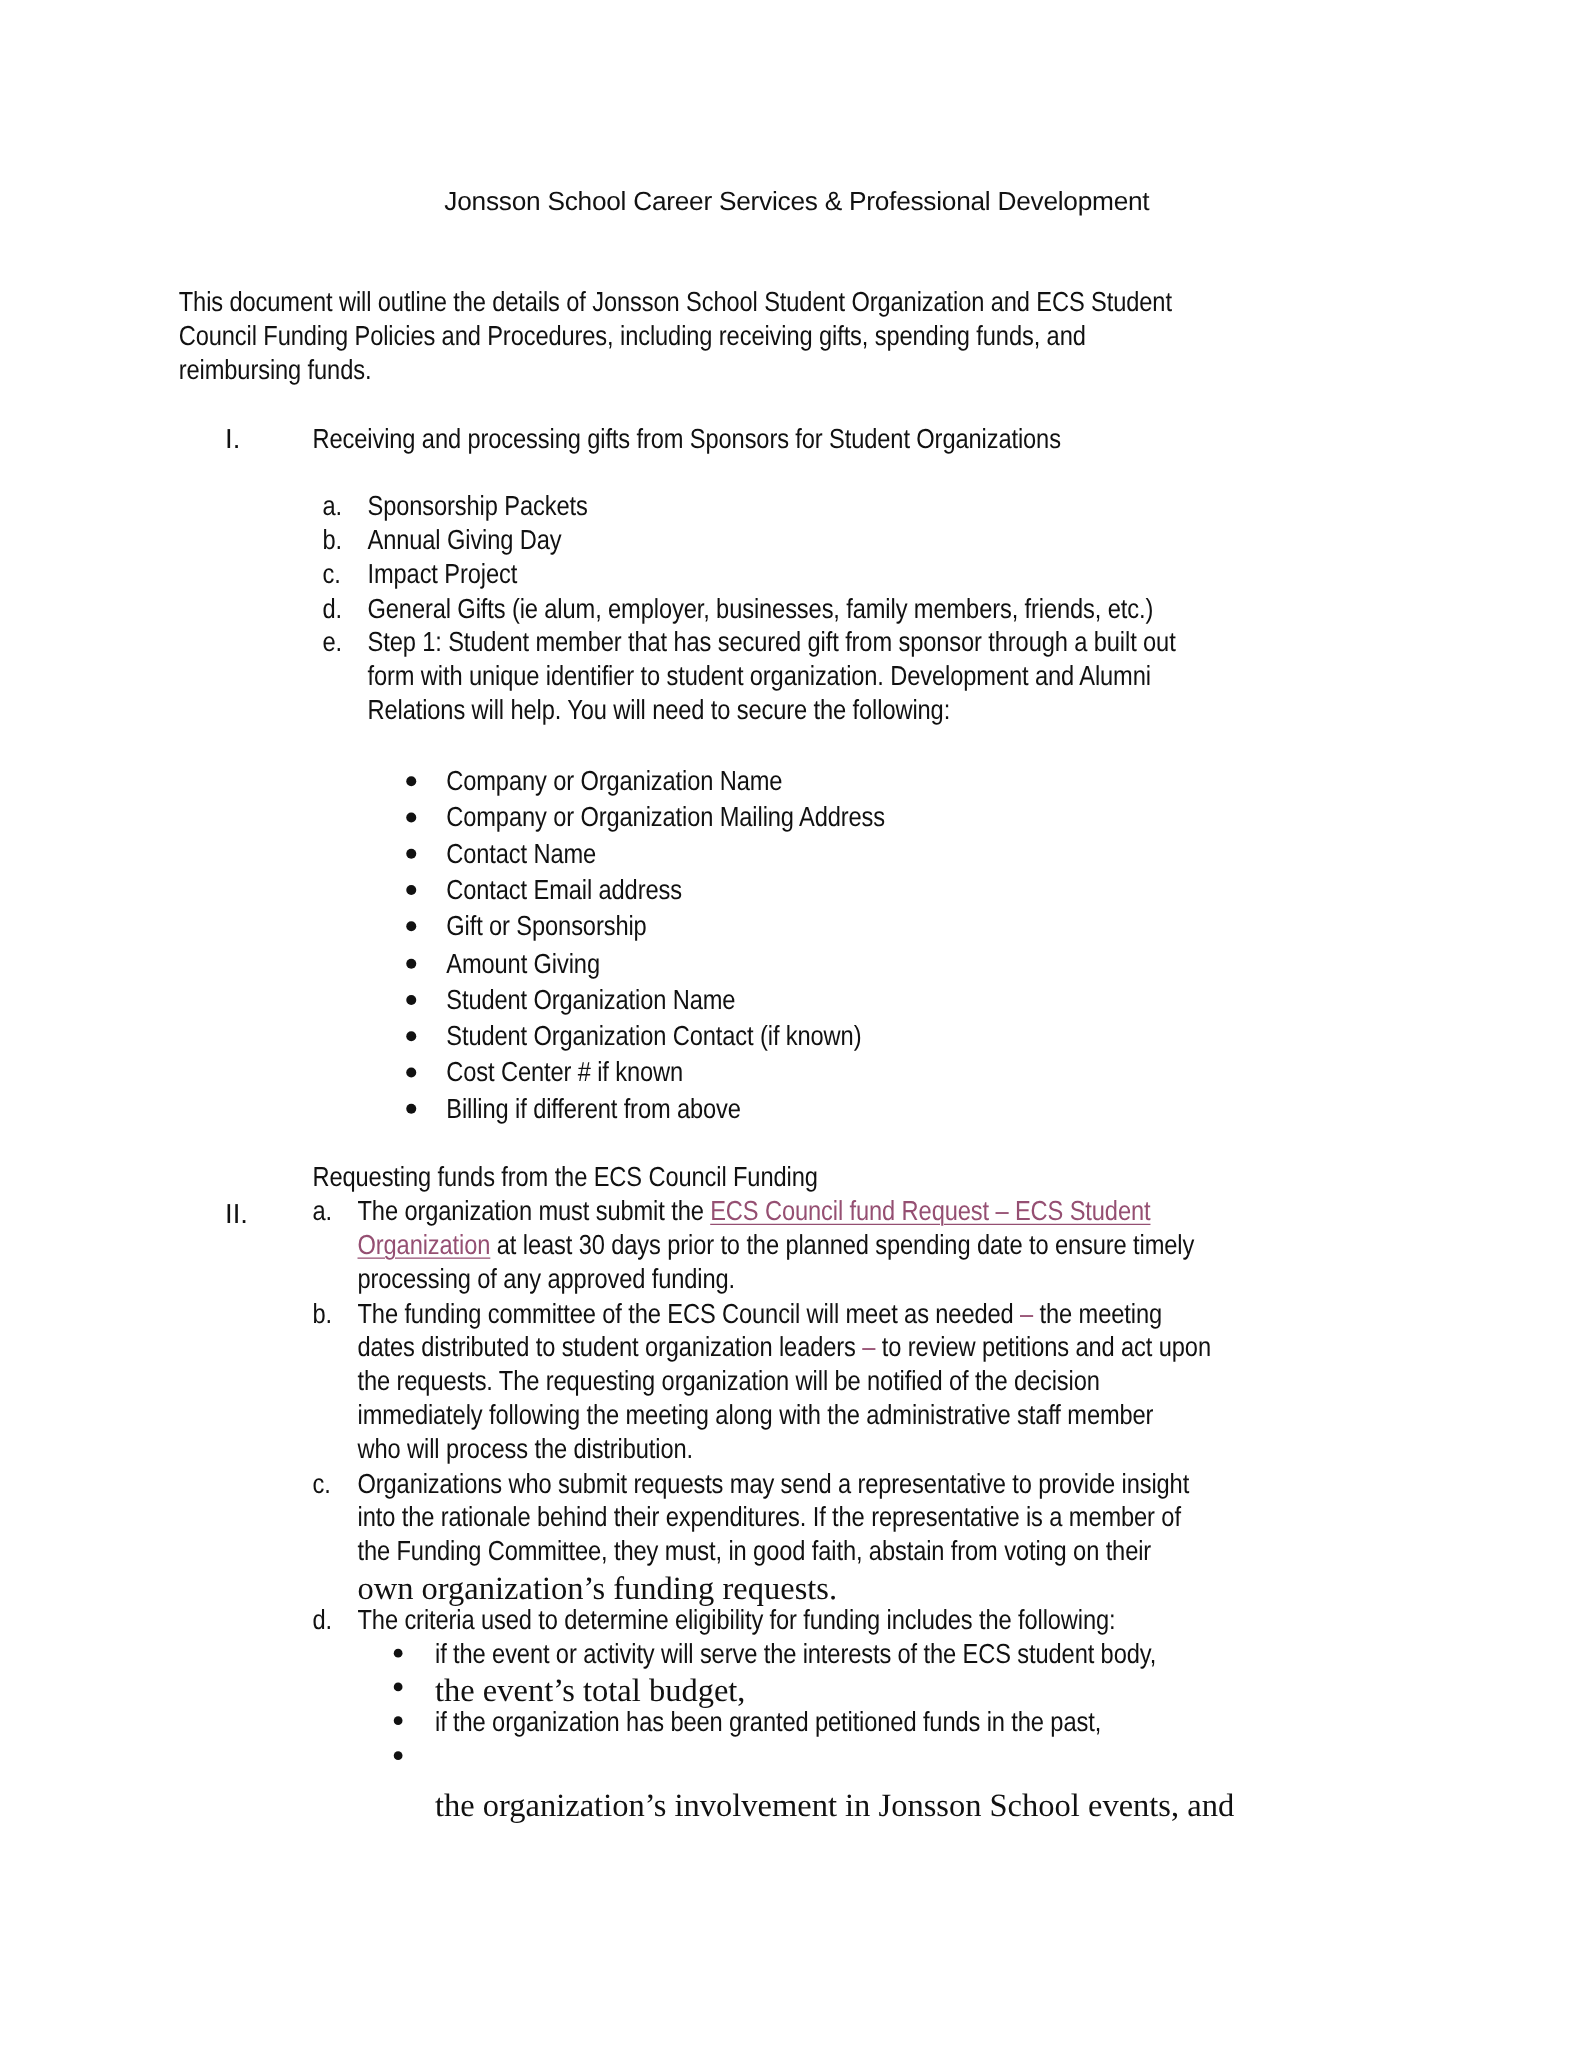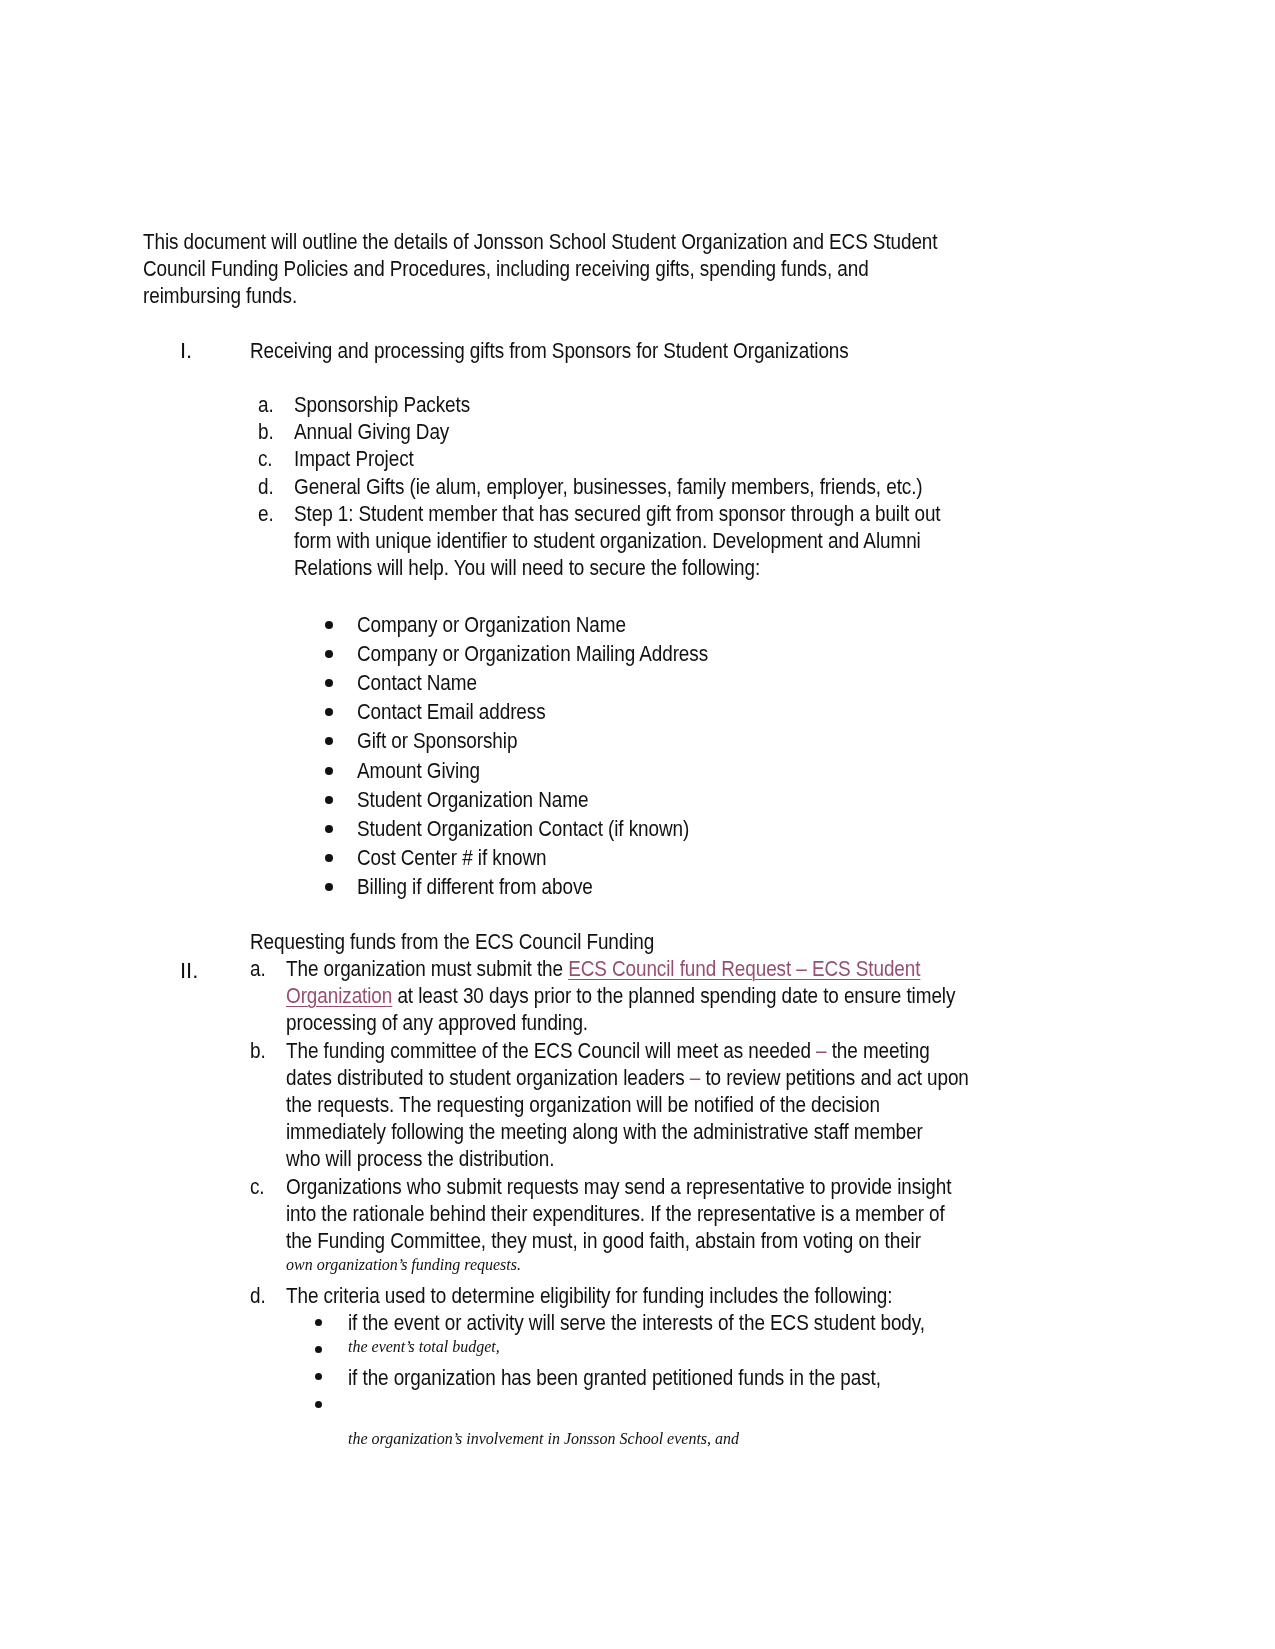--- a/index.html
+++ b/index.html
@@ -3,30 +3,31 @@
 <meta charset="utf-8">
 <style>
   html, body { margin: 0; padding: 0; background: #ffffff; }
   body { width: 1275px; height: 1649px; position: relative; overflow: hidden;
          font-family: "Liberation Sans", sans-serif; color: #111; }
   .page { position: absolute; left: 0; top: 0; width: 1275px; height: 1649px; background: #fff; }
   .abs { position: absolute; white-space: nowrap; }
   .title { left: 0; width: 1275px; text-align: center; font-size: 21px; letter-spacing: -0.2px; }
   .narrow { font-size: 22px; transform-origin: left top; transform: scaleX(0.86); letter-spacing: -0.1px; }
   .roman { font-size: 22px; }
-  .serif { font-family: "Liberation Serif", serif; font-size: 16px; font-style: italic; }
+  .serif { font-family: "Liberation Serif", serif; font-size: 26px; }
   .bullet { width: 8px; height: 8px; border-radius: 50%; background: #111; position: absolute; }
   .link { color: #954f72; text-decoration: underline; text-decoration-thickness: 1px; text-underline-offset: 3px; }
   .dash { color: #954f72; }
 </style>
 </head>
 <body>
 
 <div class="page">
 
+  <div class="abs title" style="top:150px;">Jonsson School Career Services &amp; Professional Development</div>
 
   <div class="abs narrow" style="left:143px; top:229px;">This document will outline the details of Jonsson School Student Organization and ECS Student</div>
   <div class="abs narrow" style="left:143px; top:256px;">Council Funding Policies and Procedures, including receiving gifts, spending funds, and</div>
   <div class="abs narrow" style="left:143px; top:283px;">reimbursing funds.</div>
 
   <div class="abs roman" style="left:180px; top:338px;">I.</div>
   <div class="abs narrow" style="left:250px; top:338px;">Receiving and processing gifts from Sponsors for Student Organizations</div>
 
   <div class="abs narrow" style="left:258px; top:392px;">a.</div>
   <div class="abs narrow" style="left:294px; top:392px;">Sponsorship Packets</div>

